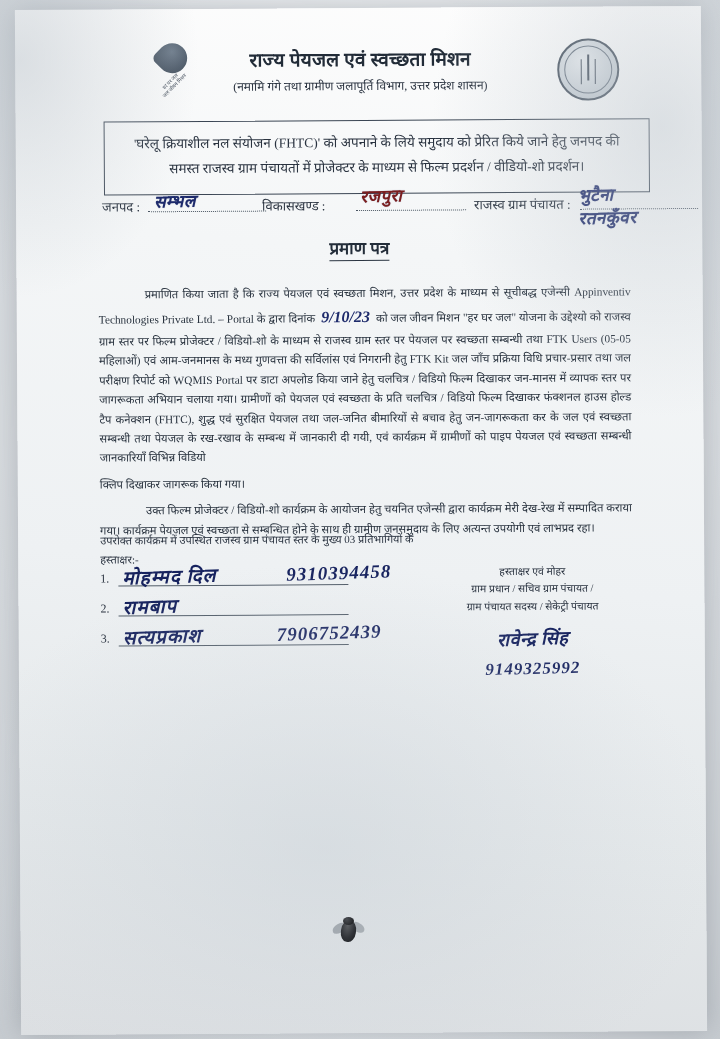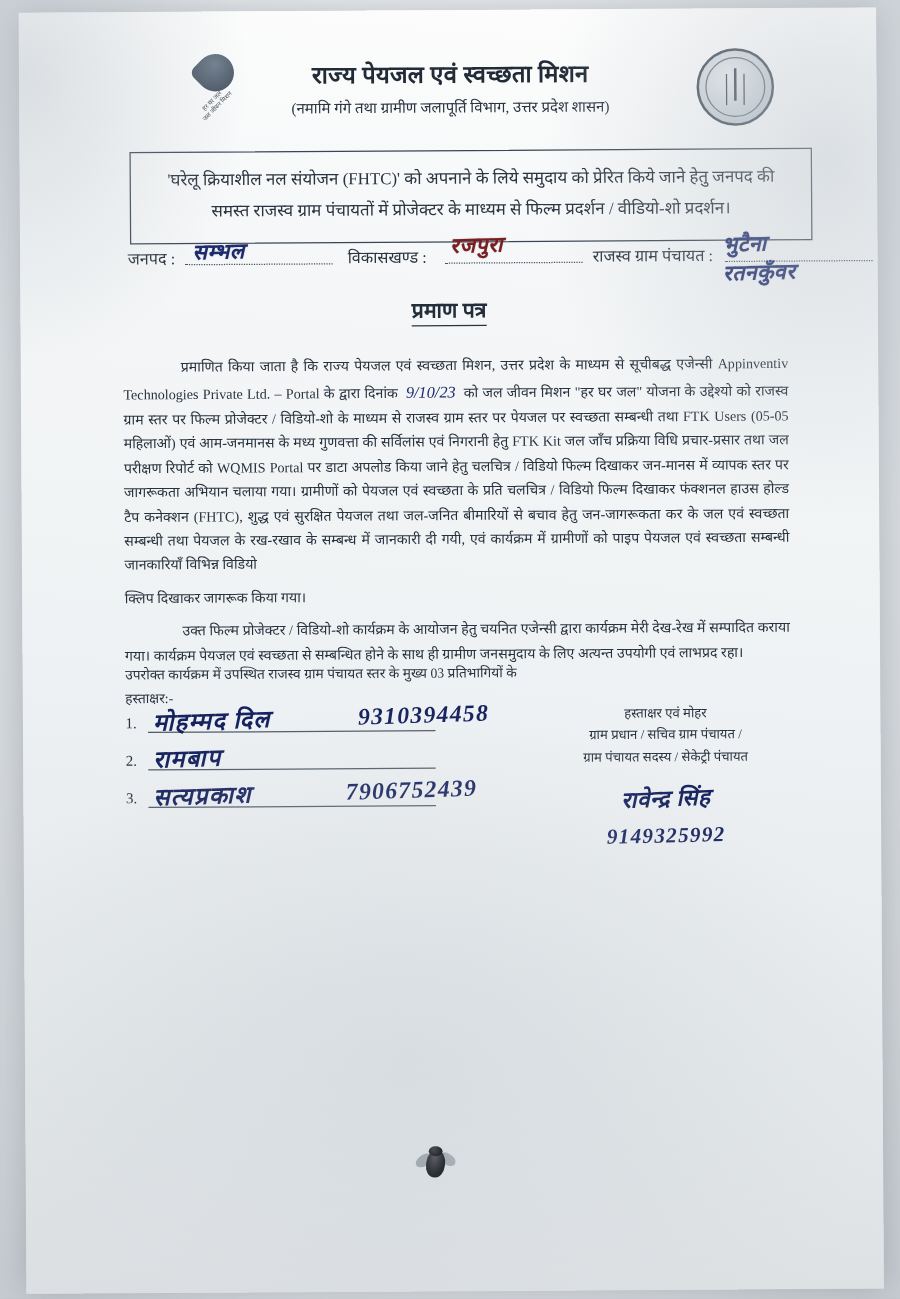--- a/index.html
+++ b/index.html
@@ -207,22 +207,22 @@
     font-size: 11.3px;
     line-height: 1.72;
     text-align: justify;
     color: #28323e;
   }
   .body-text p { margin: 0 0 7px 0; }
   .indent { text-indent: 46px; }
 
   .inline-hand {
     color: #1d2a6b;
-    font-weight: normal;
-    font-size: 13px;
+    font-weight: bold;
+    font-size: 16px;
     font-style: italic;
     padding: 0 3px;
   }
 
   
   .sig-block {
     position: absolute;
     left: 82px;
     top: 522px;
     width: 360px;
@@ -363,21 +363,21 @@
     <div class="subject-box">
       <div>'घरेलू क्रियाशील नल संयोजन (FHTC)' को अपनाने के लिये समुदाय को प्रेरित किये जाने हेतु जनपद की</div>
       <div>समस्त राजस्व ग्राम पंचायतों में प्रोजेक्टर के माध्यम से फिल्म प्रदर्शन / वीडियो-शो प्रदर्शन।</div>
     </div>
 
     <div class="fillrow">
       <span class="fi" style="left:0; top:6px;">जनपद :</span>
       <span class="fi dots" style="left:46px; top:8px; width:118px;"></span>
       <span class="hand" style="left:52px; top:-2px;">सम्भल</span>
 
-      <span class="fi" style="left:176px; top:6px;">विकासखण्ड :</span>
+      <span class="fi" style="left:160px; top:6px;">विकासखण्ड :</span>
       <span class="fi dots" style="left:254px; top:8px; width:110px;"></span>
       <span class="hand" style="left:258px; top:-6px; color:#7b1e1e;">रजपुरा</span>
 
       <span class="fi" style="left:372px; top:6px;">राजस्व ग्राम पंचायत :</span>
       <span class="fi dots" style="left:478px; top:8px; width:118px;"></span>
       <span class="hand" style="left:476px; top:-6px;">भुटैना रतनकुँवर</span>
     </div>
 
     <div class="doc-title">
       <span class="u">प्रमाण पत्र</span>

